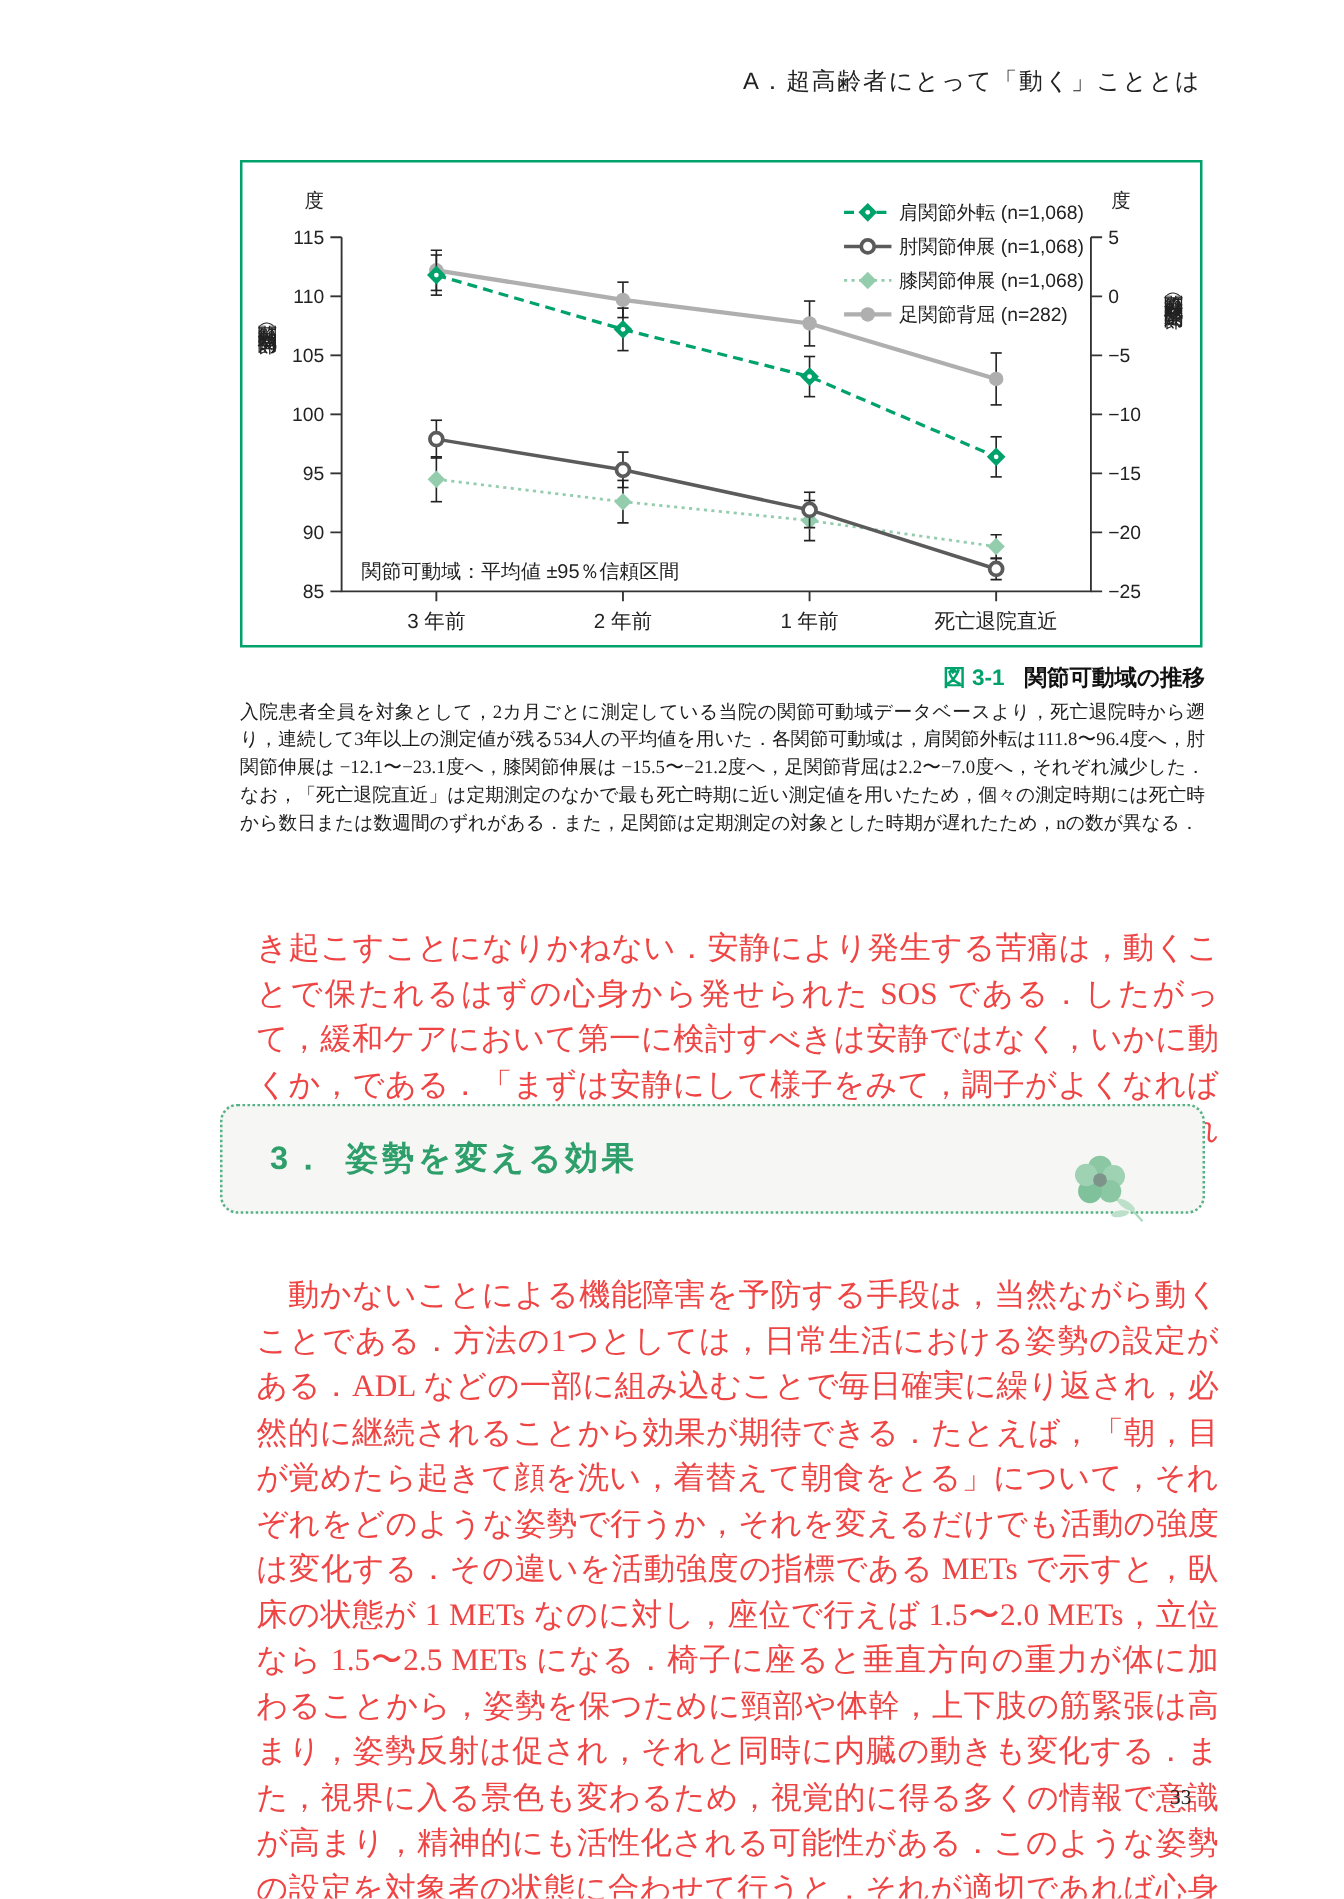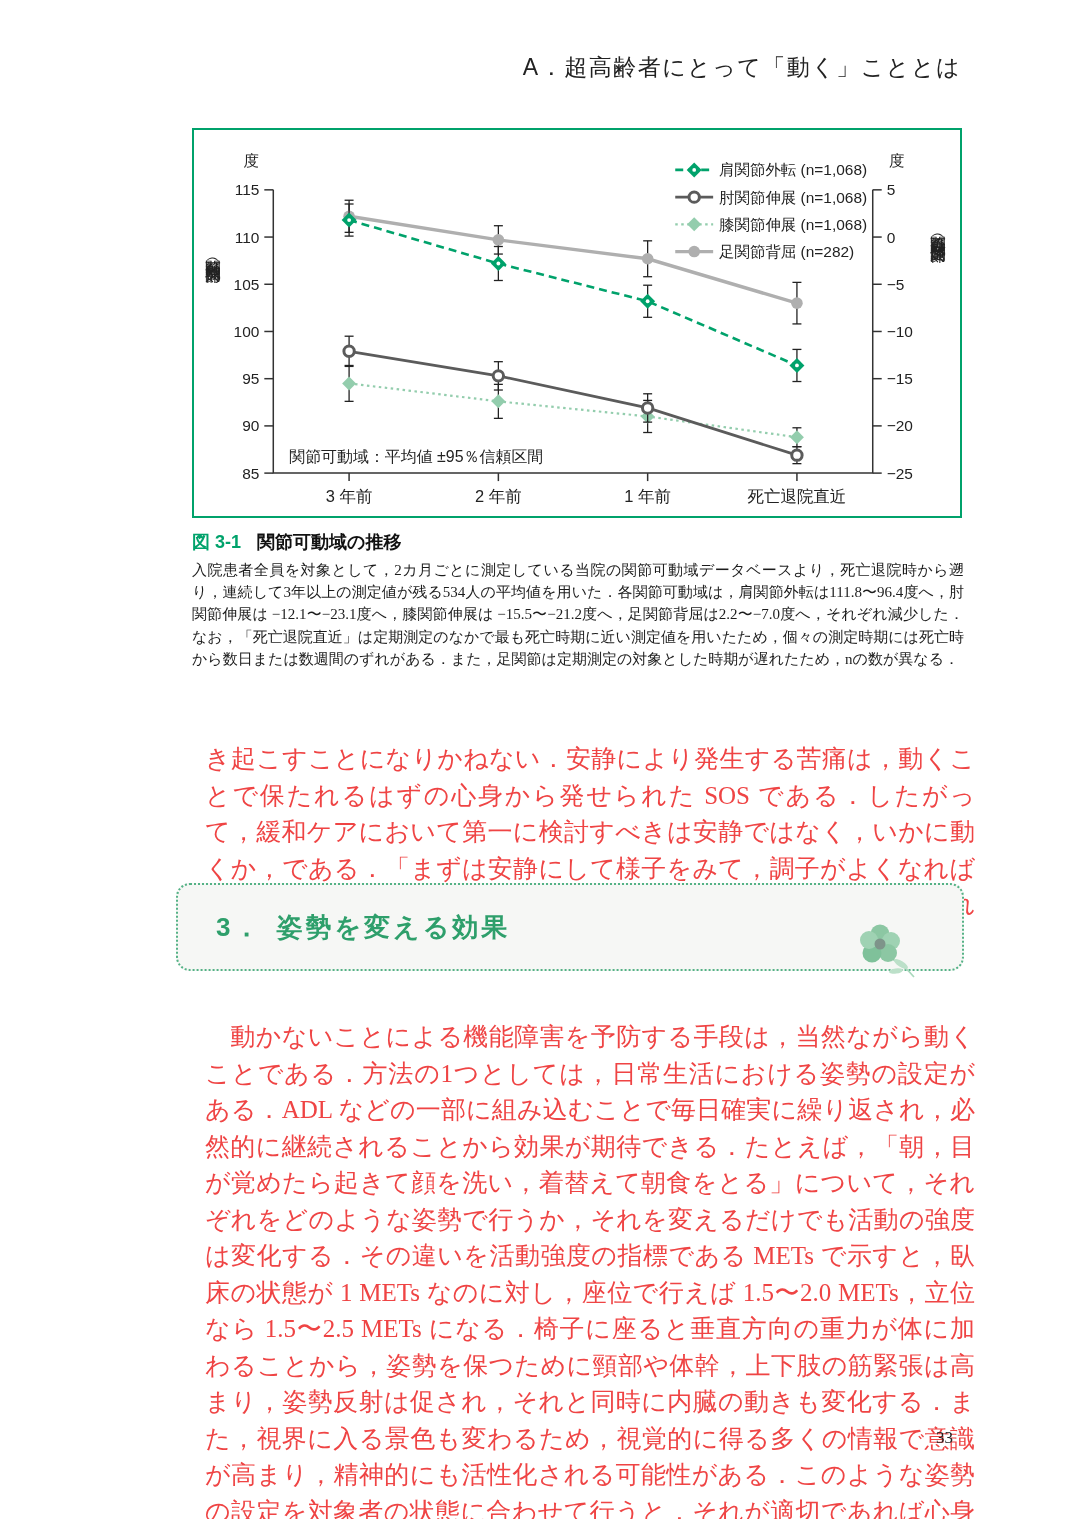--- a/index.html
+++ b/index.html
@@ -2,35 +2,35 @@
 <html><head>
 <meta charset="utf-8">
 <style>
   :root{
     --green:#00A26B; --heading-green:#2E9F6B; --box-border:#55B286; --box-bg:#F6F7F5;
     --ink:#1a1a1a;
   }
   html,body{margin:0;padding:0;background:#fff;}
   .page{position:relative;width:1075px;height:1519px;background:#ffffff;overflow:hidden;
         font-family:"Liberation Serif","DejaVu Serif",serif;color:var(--ink);}
-  .running-header{position:absolute;top:52px;right:114px;font-size:23px;letter-spacing:1.5px;
+  .running-header{position:absolute;top:52px;right:114px;font-size:19px;letter-spacing:1.5px;
         font-family:"Liberation Sans","DejaVu Sans",sans-serif;color:#222;}
   
   .figure-box{position:absolute;left:192px;top:128px;width:770px;height:390px;
         border:2.5px solid var(--green);box-sizing:border-box;background:#fff;}
   .chart-mount{position:absolute;left:0;top:0;width:765px;height:385px;}
   svg text{font-family:"Liberation Sans","DejaVu Sans",sans-serif;fill:#222;}
   .v-label{position:absolute;writing-mode:vertical-rl;text-orientation:mixed;
         font-family:"Liberation Sans","DejaVu Sans",sans-serif;font-size:15.5px;
         line-height:17px;letter-spacing:1px;color:#222;}
   .v-left{left:11px;top:118px;height:180px;}
   .v-right{right:13px;top:94px;height:232px;}
   
   .caption{position:absolute;left:192px;top:530px;width:772px;}
-  .cap-head{font-family:"Liberation Sans","DejaVu Sans",sans-serif;font-weight:bold;font-size:18px;}
+  .cap-head{font-family:"Liberation Sans","DejaVu Sans",sans-serif;font-weight:bold;font-size:18px;text-align:right;}
   .cap-label{color:var(--green);}
   .cap-title{color:#111;margin-left:16px;}
   .cap-body{margin:5px 0 0 0;font-size:15px;line-height:22.2px;text-align:justify;color:#1c1c1c;}
   
   .body-text{position:absolute;left:192px;width:770px;margin:13px;font-size:25px;
         line-height:36.5px;text-align:justify;color:#ef4444;}
   .p1{top:728px;}
   .p2{top:1006px;}
   
   .section-box{position:absolute;left:176px;top:883px;width:788px;height:88px;

